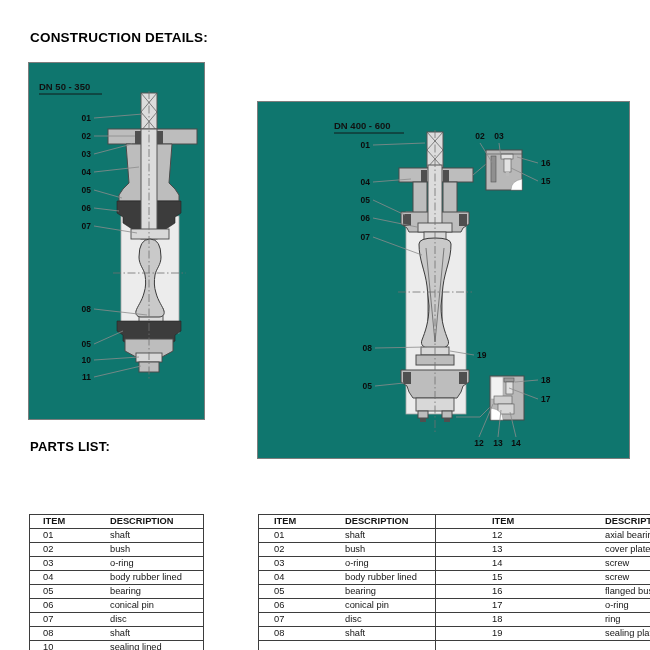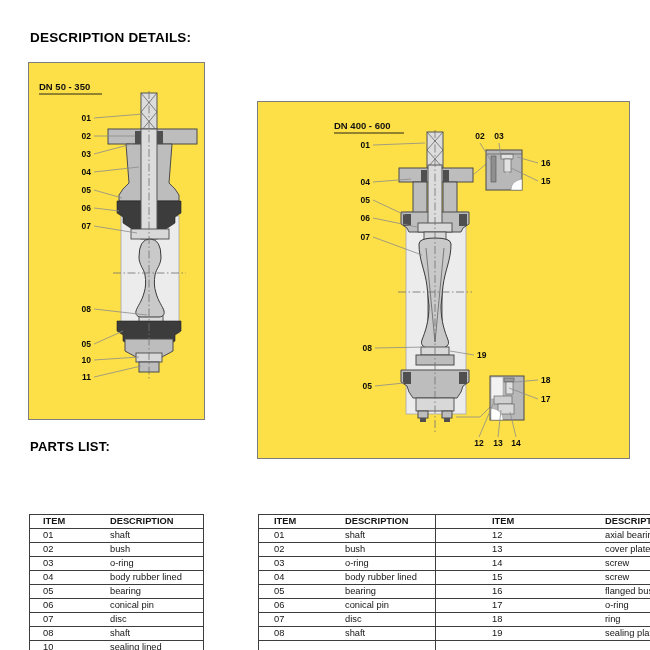--- a/index.html
+++ b/index.html
@@ -3,21 +3,21 @@
 <meta charset="utf-8">
 <style>
   html,body{margin:0;padding:0;}
   body{
     width:650px;height:650px;position:relative;background:#ffffff;
     font-family:"Liberation Sans",sans-serif;color:#0d0d0d;overflow:hidden;
   }
   .sec-title{position:absolute;font-weight:bold;color:#000;}
   #construction-title{left:30px;top:30px;font-size:13.5px;letter-spacing:.2px;}
   #parts-title{left:30px;top:439px;font-size:13px;letter-spacing:.2px;}
-  .diagram-box{position:absolute;border:1px solid #7d7d7d;background:#fde047;}
+  .diagram-box{position:absolute;border:1px solid #7d7d7d;background:#0f766e;}
   #box-left{left:28px;top:62px;width:175px;height:356px;}
   #box-right{left:257px;top:62px;width:371px;height:356px;margin-top:39px;}
   .diagram-box svg{position:absolute;left:0;top:0;}
 
   
   .metal{fill:#bdbdbd;stroke:#4a4a4a;stroke-width:1;}
   .shaftfill{fill:#dcdcdc;stroke:#555;stroke-width:1;}
   .bore{fill:#ececec;stroke:#a8a8a8;stroke-width:.8;}
   .rubber{fill:#3c3c3c;stroke:#222;stroke-width:.6;}
   .disc{fill:#c9c9c9;stroke:#3a3a3a;stroke-width:1;}
@@ -45,21 +45,21 @@
   #table-right{left:258px;top:466px;width:370px;}
   #table-right th:nth-child(1),#table-right td:nth-child(1){width:55px;padding-left:15px;}
   #table-right th:nth-child(2),#table-right td:nth-child(2){width:90px;padding-left:16px;}
   #table-right th:nth-child(3),#table-right td:nth-child(3){width:112px;padding-left:56px;border-left:1px solid #3d3d3d;}
   #table-right th:nth-child(4),#table-right td:nth-child(4){width:113px;padding-left:1px;}
   #table-right tr:last-child td:nth-child(3){border-left:none;}
 </style>
 </head>
 <body>
 
-<div class="sec-title" id="construction-title">DESCRIPTION DETAILS:</div>
+<div class="sec-title" id="construction-title">CONSTRUCTION DETAILS:</div>
 
 <div class="diagram-box" id="box-left">
   <svg width="175" height="356" viewBox="0 0 175 356">
 
     <text class="dn" x="10" y="27">DN 50 - 350</text>
     <line class="dnline" x1="10" y1="31" x2="73" y2="31"></line>
 
     <g>
 
       <rect class="bore" x="92" y="153" width="58" height="117"></rect>

